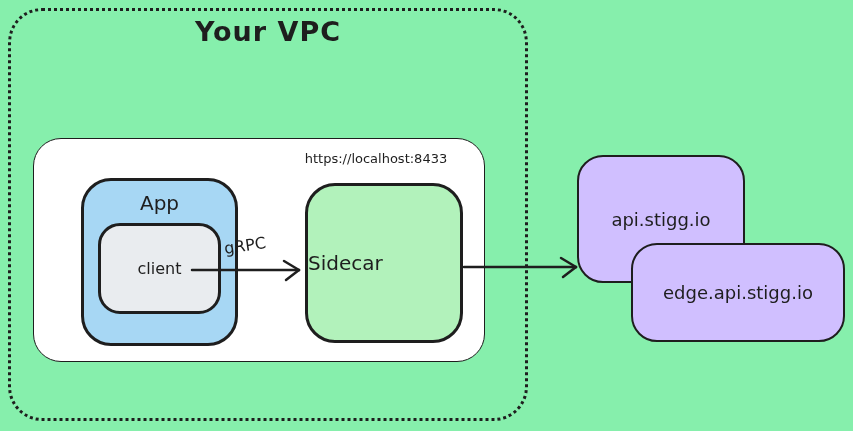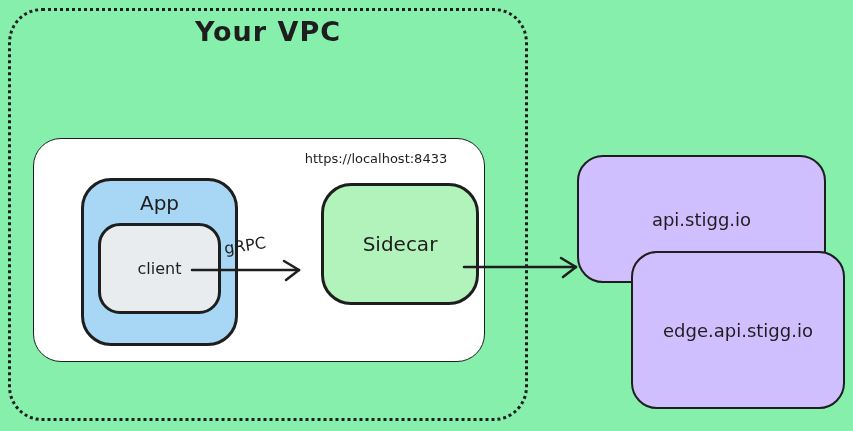--- a/index.html
+++ b/index.html
@@ -73,48 +73,47 @@
     width: 123px; height: 91px;
     border: 3px solid #1e1e1e;
     border-radius: 22px;
     display: flex; align-items: center; justify-content: center;
     font-size: 16px;
   }
 
   
   .sidecar-box {
     left: 305px; top: 183px;
-    width: 158px; height: 122px;
+    width: 158px; height: 160px;
     border: 3px solid #1e1e1e;
     border-radius: 30px;
-    display: flex; align-items: center; justify-content: center;
+    display: flex; align-items: center; 
     font-size: 20px;
     font-weight: 500;
-    margin-left: 16px;
   }
 
   
   .grpc-label {
     left: 213px; top: 236px; width: 64px;
     text-align: center;
     font-size: 16px;
     font-weight: 500;
     transform: rotate(-8deg);
   }
 
   
   .endpoint-box {
     border: 2.5px solid #1e1e1e;
     border-radius: 26px;
     display: flex; align-items: center; justify-content: center;
     font-size: 18px;
     font-weight: 500;
   }
-  .endpoint-api  { left: 577px; top: 155px; width: 249px; height: 128px; z-index: 2; }
-  .endpoint-edge { left: 631px; top: 251px; width: 214px; height: 158px; z-index: 3; }
+  .endpoint-api  { left: 577px; top: 155px; width: 168px; height: 128px; z-index: 2; }
+  .endpoint-edge { left: 631px; top: 243px; width: 214px; height: 99px; z-index: 3; }
 
   
   .arrow-layer {
     left: 0; top: 0;
     width: 853px; height: 431px;
     z-index: 4;
     pointer-events: none;
   }
 </style>
 </head>

